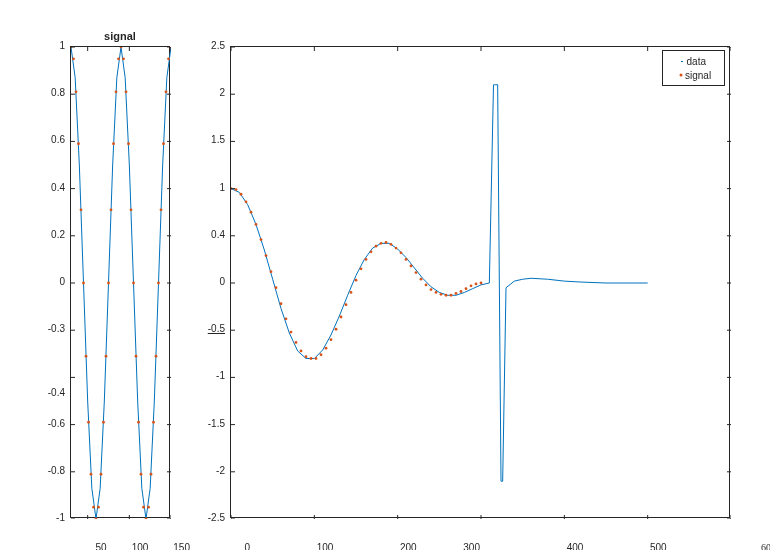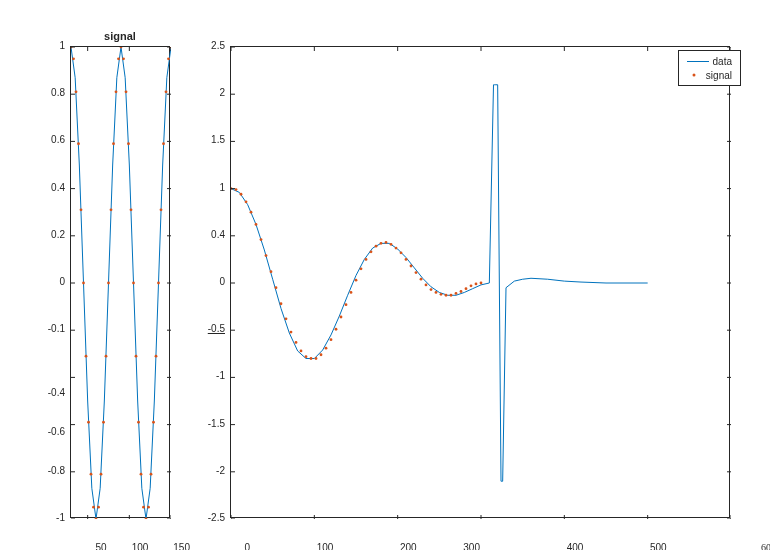--- a/index.html
+++ b/index.html
@@ -44,23 +44,22 @@
   svg {
     position: absolute;
     top: 0;
     left: 0;
   }
   .legend-box {
     position: absolute;
     border: 1px solid #262626;
     background: #ffffff;
     font-size: 10px;
-    padding: 3px 8px;
+    padding: 3px 18px;
     box-sizing: border-box;
-    margin-left: 16px;
   }
   .legend-row {
     display: flex;
     align-items: center;
     height: 14px;
   }
   .legend-swatch {
     width: 28px;
     height: 12px;
     position: relative;
@@ -270,23 +269,23 @@
       <span class="legend-swatch">
         <span class="legend-dot" style="background:#D95319;"></span>
       </span>
       <span>signal</span>
     </div>
   </div>
 
   <div id="tick-container">
       <div class="ytick" style="left: 30px; top: 512px; width: 35px;">-1</div>
       <div class="ytick" style="left: 30px; top: 464.8px; width: 35px;">-0.8</div>
-      <div class="ytick" style="left: 30px; top: 417.6px; width: 35px; margin-top: 8px;">-0.6</div>
+      <div class="ytick" style="left: 30px; top: 417.6px; width: 35px;">-0.6</div>
       <div class="ytick" style="left: 30px; top: 387px; width: 35px;">-0.4</div>
-      <div class="ytick" style="left: 30px; top: 323.2px; width: 35px;">-0.1</div>
+      <div class="ytick" style="left: 30px; top: 323.2px; width: 35px;">-0.3</div>
       <div class="ytick" style="left: 30px; top: 276px; width: 35px;">0</div>
       <div class="ytick" style="left: 30px; top: 228.8px; width: 35px;">0.2</div>
       <div class="ytick" style="left: 30px; top: 181.6px; width: 35px;">0.4</div>
       <div class="ytick" style="left: 30px; top: 134.4px; width: 35px;">0.6</div>
       <div class="ytick" style="left: 30px; top: 87.2px; width: 35px;">0.8</div>
       <div class="ytick" style="left: 30px; top: 40px; width: 35px;">1</div>
       <div class="xtick" style="left: 66.6667px; top: 522px; width: 40px;">50</div>
       <div class="xtick" style="left: 108.333px; top: 522px; width: 40px;">100</div>
       <div class="xtick" style="left: 150px; top: 522px; width: 40px;">150</div>
       <div class="ytick" style="left: 190px; top: 512px; width: 35px;">-2.5</div>

